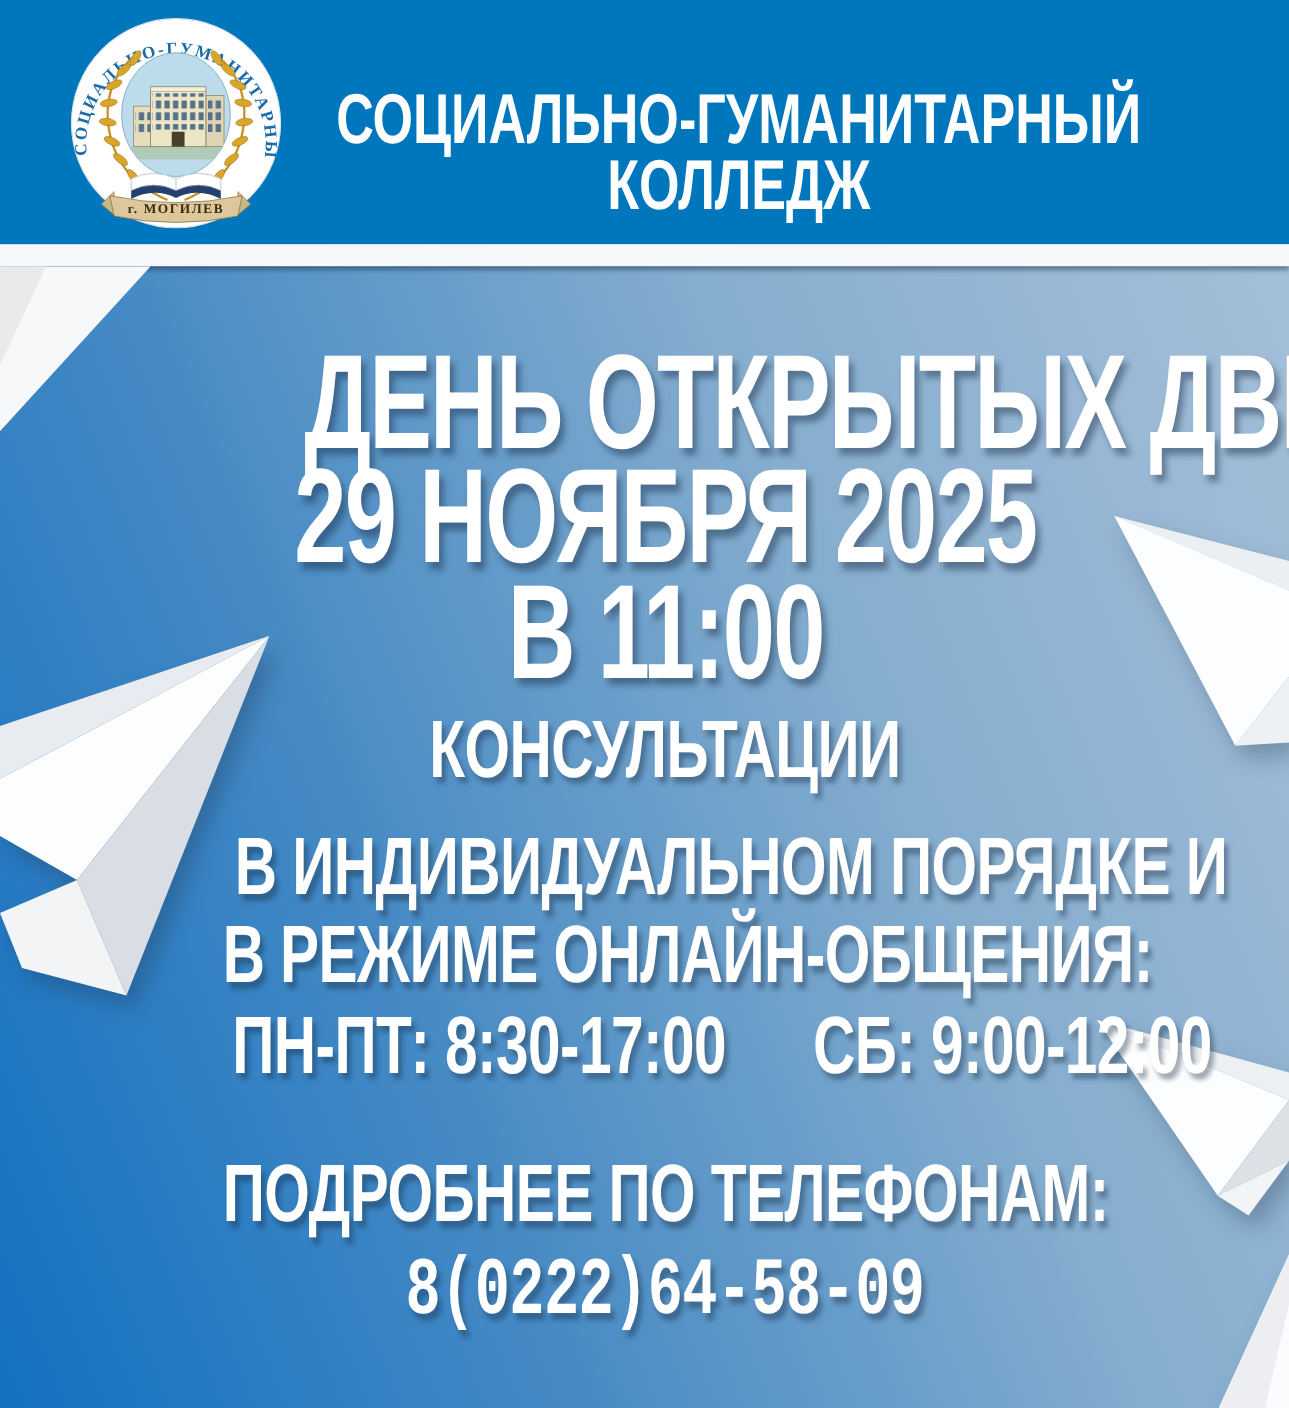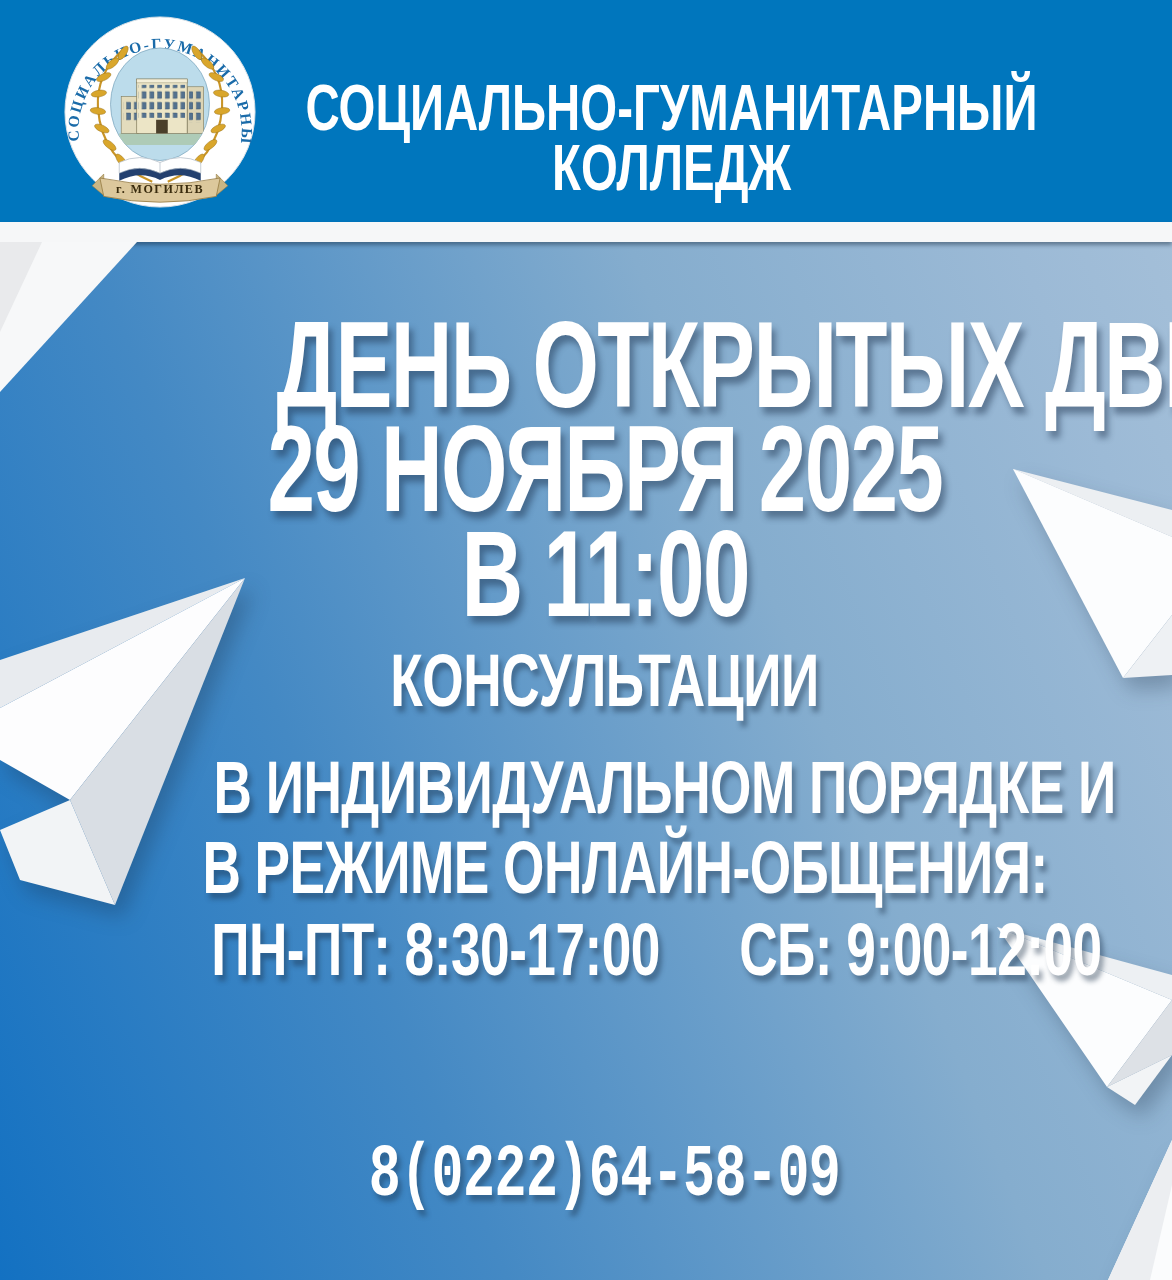--- a/index.html
+++ b/index.html
@@ -159,17 +159,20 @@
     <span class="cond">В ИНДИВИДУАЛЬНОМ ПОРЯДКЕ И</span>
   </div>
   <div class="line med" style="top:831px;">
     <span class="cond">В РЕЖИМЕ ОНЛАЙН-ОБЩЕНИЯ:</span>
   </div>
 
   <div class="line med" style="top:913px;text-decoration:underline;">
     <span class="cond"><span>ПН-ПТ: 8:30-17:00</span><span class="sched-gap"></span><span>СБ: 9:00-12:00</span></span>
   </div>
 
+  <div class="line med" style="top:1048px;">
+    <span class="cond">ПОДРОБНЕЕ ПО ТЕЛЕФОНАМ:</span>
+  </div>
   <div class="line med" style="top:1138px;font-family:Liberation Mono, monospace;">
     <span class="cond">8(0222)64-58-09</span>
   </div>
 
 </div>
 
 </body></html>

